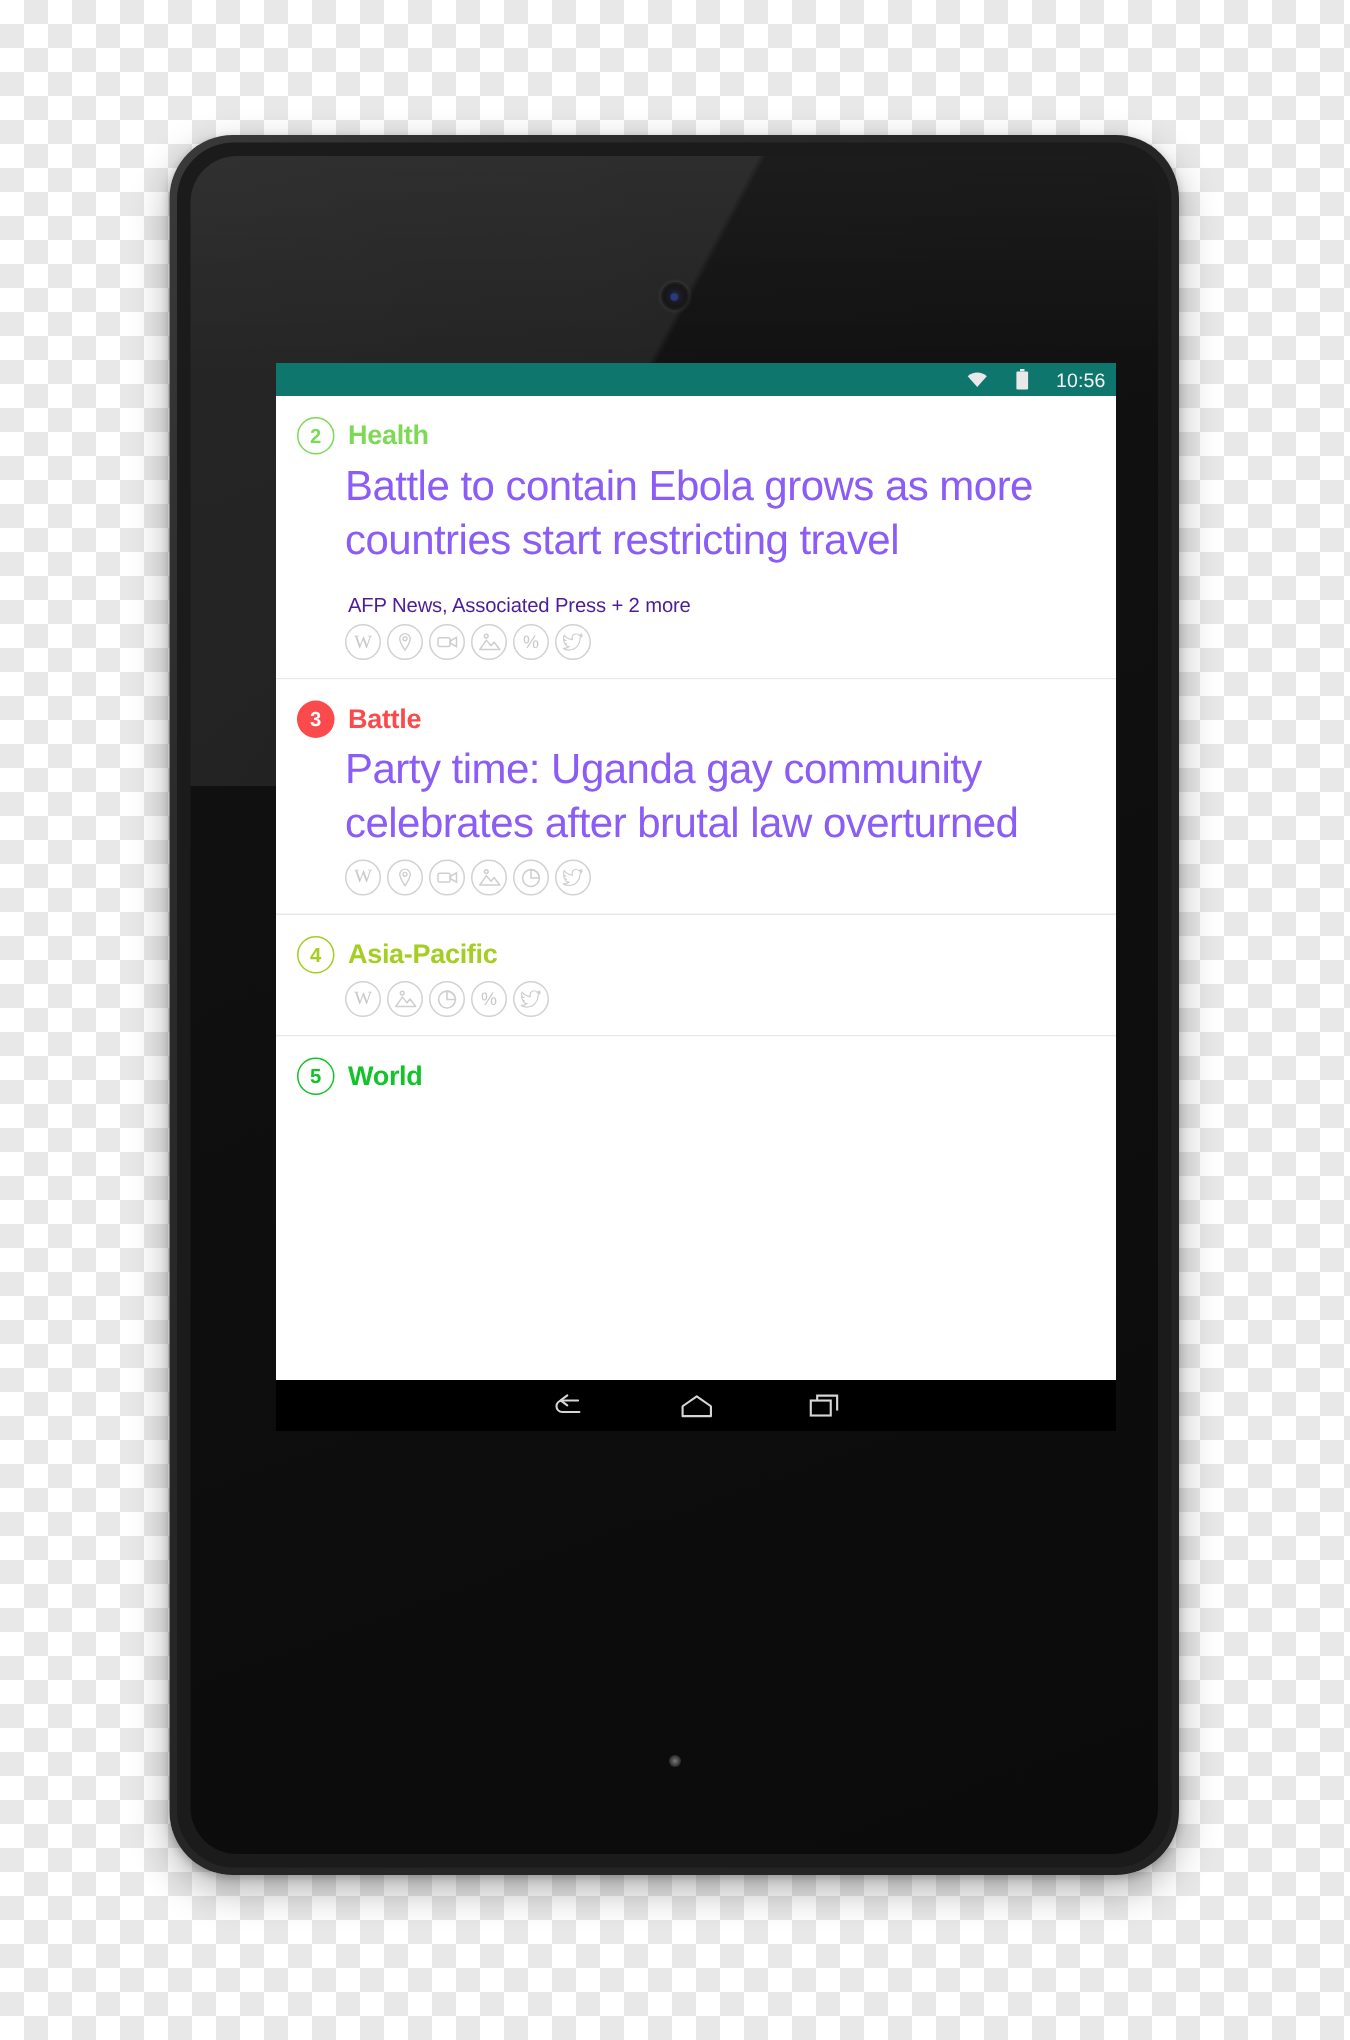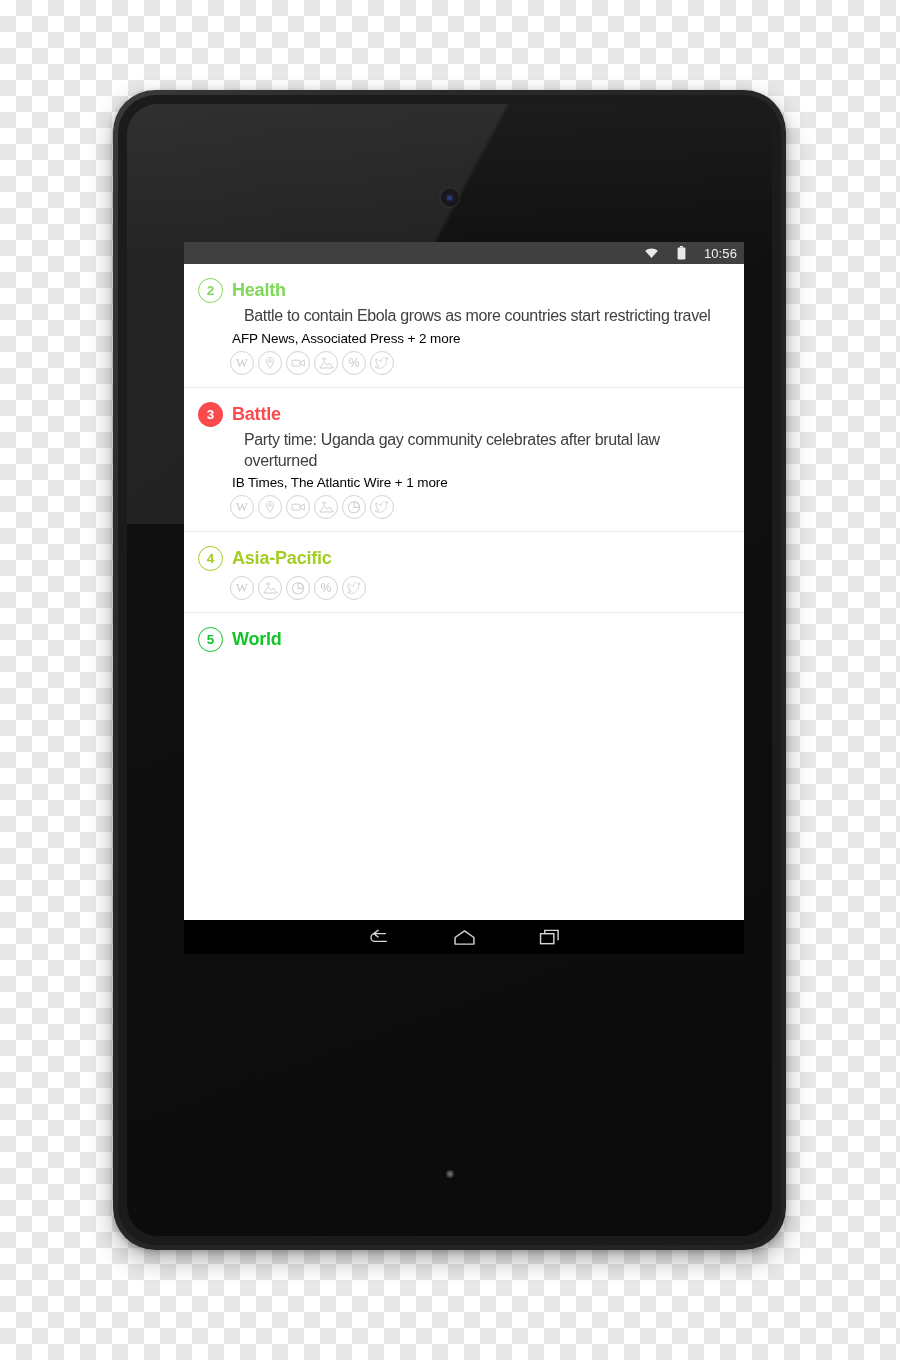--- a/index.html
+++ b/index.html
@@ -73,21 +73,21 @@
   #screen{
     position:absolute; left:57px; top:138px;
     width:560px; height:712px;
     background:#ffffff;
     overflow:hidden;
     display:flex; flex-direction:column;
   }
   
   #statusbar{
     height:22px; flex:0 0 22px;
-    background:#404040;
+    background:#0f766e;
     display:flex; align-items:center; justify-content:flex-end;
     padding-right:7px; gap:18px;
   }
   #statusbar .time{
     color:#f2f2f2; font-size:13px; line-height:13px;
     letter-spacing:0.1px;
     font-family:"Liberation Sans", sans-serif;
   }
   .wifi-icon{ width:15px; height:12px; position:relative; display:inline-block; }
   .wifi-icon svg{ display:block; }
@@ -108,27 +108,27 @@
     font-size:13.5px; font-weight:bold; flex:0 0 auto;
     font-family:"Liberation Sans", sans-serif;
   }
   .badge.outline{ border:1.6px solid currentColor; background:transparent; }
   .badge.filled{ border:none; color:#fff !important; }
   .cat-name{
     font-size:18px; font-weight:bold; letter-spacing:-0.2px;
     font-family:Liberation Sans, sans-serif;
   }
   .headline{
-    font-size:16px; line-height:1.30; color:#404040;
+    font-size:28px; line-height:1.30; color:#8b5cf6;
     font-weight:normal; letter-spacing:-0.35px;
-    margin-left:46px; margin-top:2px;
+    margin-left:32px; margin-top:2px;
     font-family:"Liberation Sans", sans-serif;
   }
   .sources{
-    font-size:13.5px; color:#000000; margin-left:34px; margin-top:4px;
+    font-size:13.5px; color:#4c1d95; margin-left:34px; margin-top:17px;
     letter-spacing:-0.1px;
     font-family:"Liberation Sans", sans-serif;
   }
   .icon-row{ display:flex; gap:4px; margin-left:32px; margin-top:5px; }
   .ic{
     width:24px;height:24px;border-radius:50%;
     border:1.4px solid #d2d2d2;
     display:flex;align-items:center;justify-content:center;
     color:#cbcbcb;
     flex:0 0 auto;
@@ -220,21 +220,20 @@
               </span>
             </div>
           </div>
 
           <div class="card">
             <div class="cat-row">
               <span class="badge filled" style="background:#fb4a4c">3</span>
               <span class="cat-name" style="color:#fb4a4c">Battle</span>
             </div>
             <div class="headline">Party time: Uganda gay community celebrates after brutal law overturned</div>
-            <div class="sources">IB Times, The Atlantic Wire + 1 more</div>
             <div class="icon-row">
               <span class="ic">
                   <span class="wglyph">W</span>
                 </span>
               <span class="ic">
                 <svg viewBox="0 0 16 16" width="14" height="14">
                     <path d="M8 1.6c-2.2 0-4 1.8-4 4 0 2.9 4 8.6 4 8.6s4-5.7 4-8.6c0-2.2-1.8-4-4-4z" fill="none" stroke="#cfcfcf" stroke-width="1.1"></path>
                     <circle cx="8" cy="5.6" r="1.5" fill="none" stroke="#cfcfcf" stroke-width="1.1"></circle>
                   </svg>
               </span>

